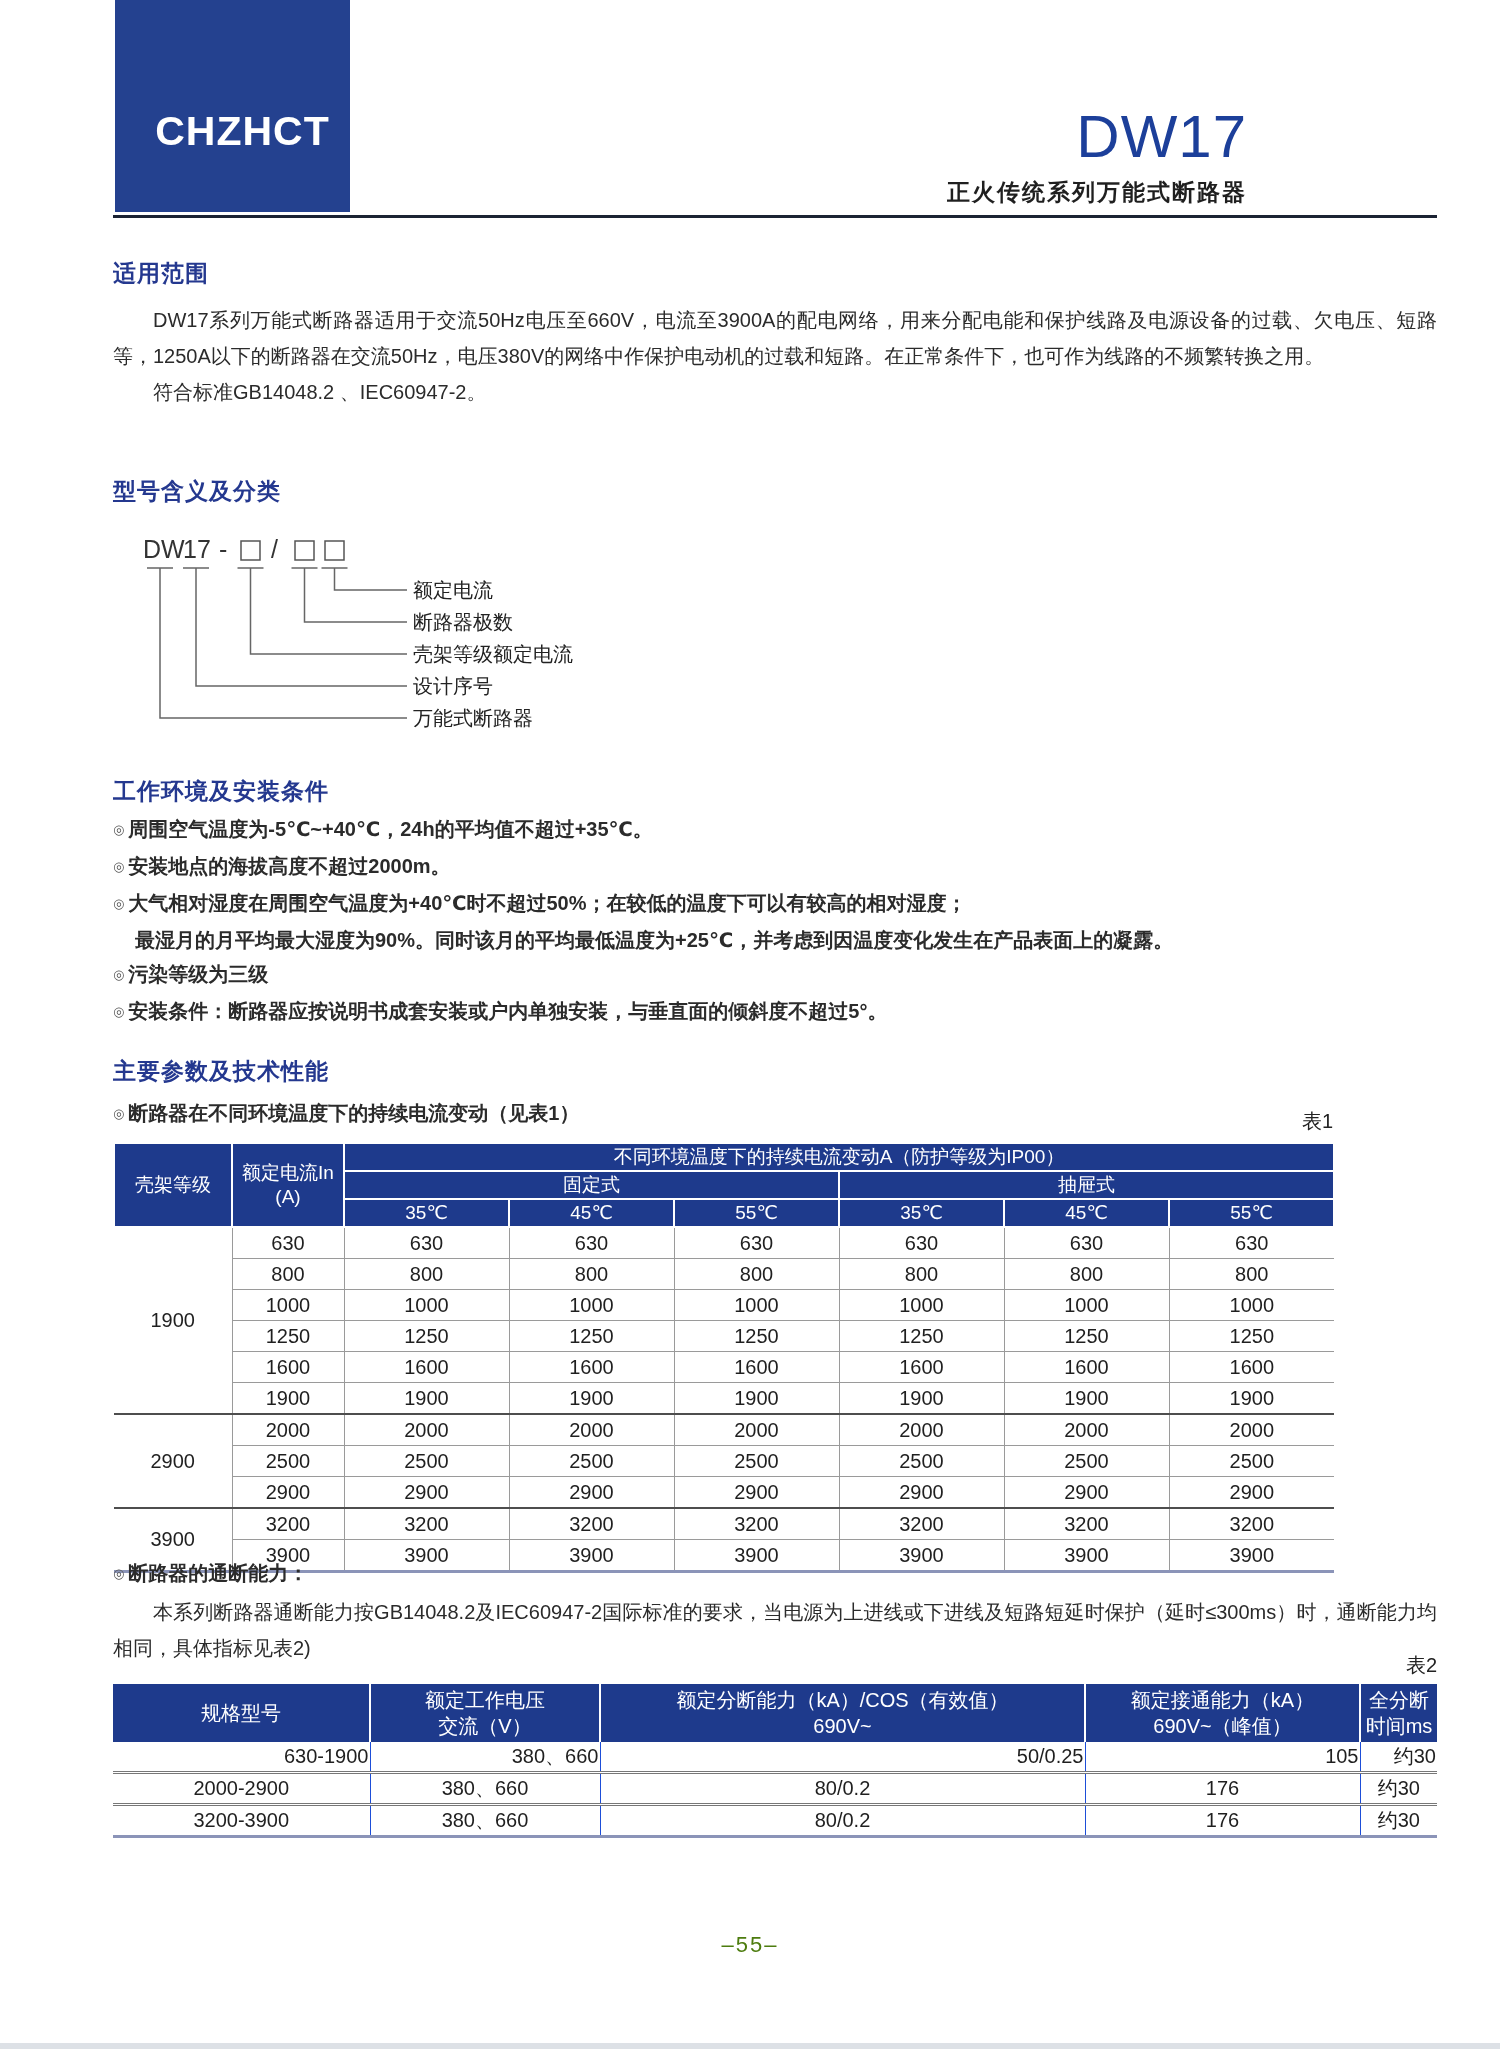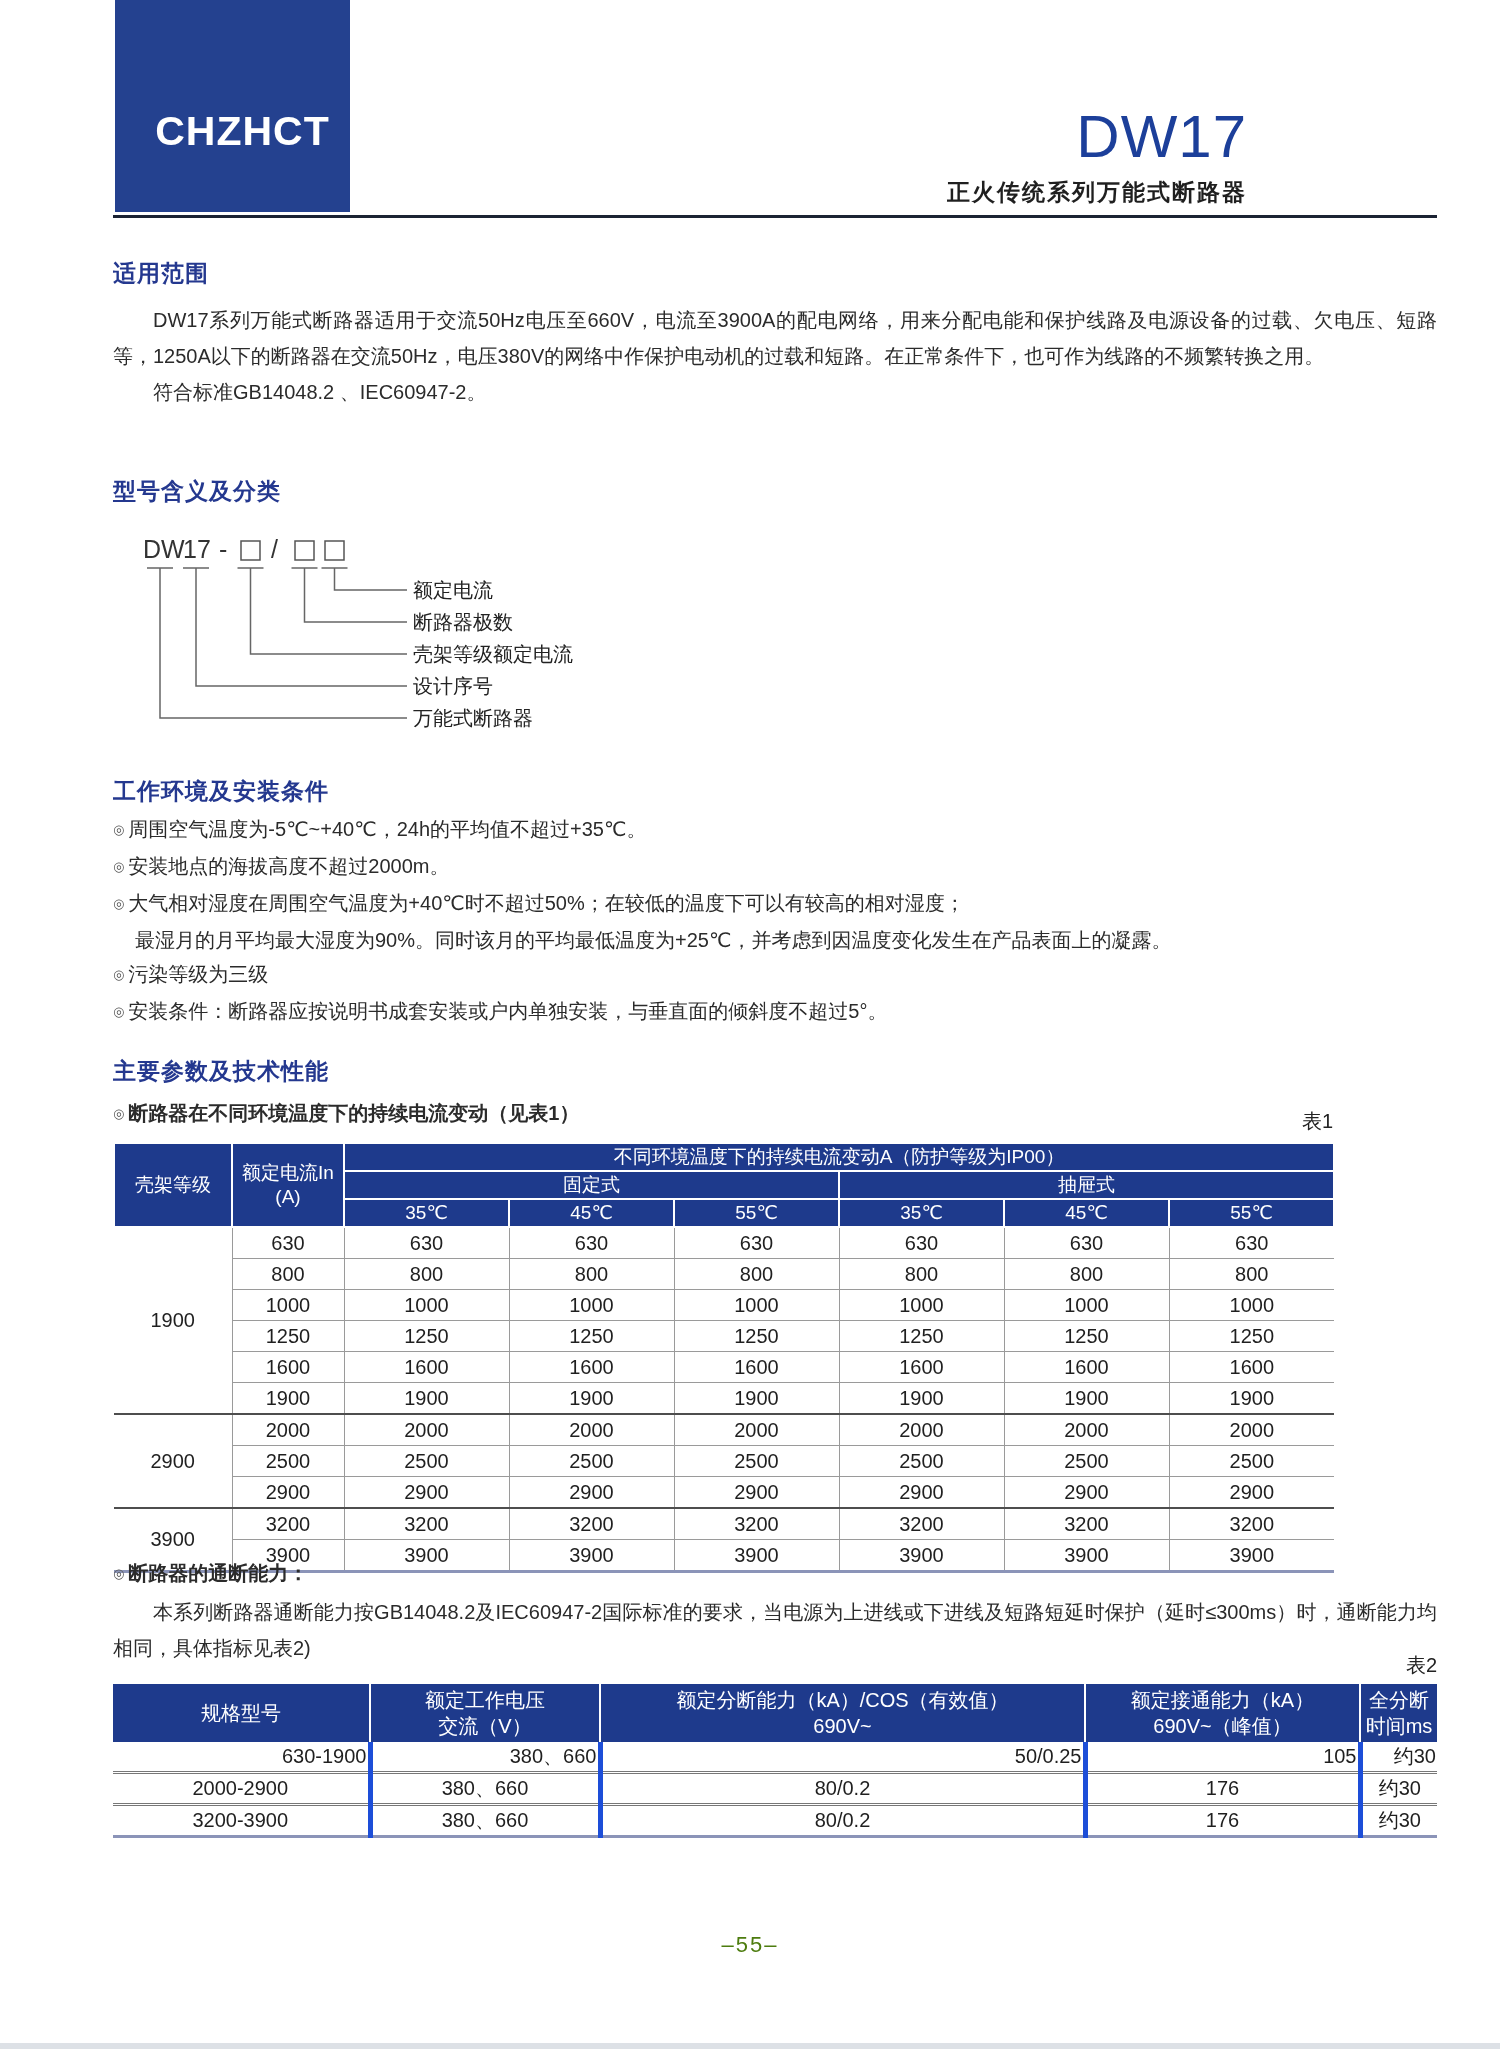--- a/index.html
+++ b/index.html
@@ -16,21 +16,21 @@
             color:#1f1f1f;letter-spacing:2px;}
   .header-rule{position:absolute;left:113px;top:215px;width:1324px;height:3px;background:var(--rule_dark);}
 
   
   .section-heading{position:absolute;left:113px;font-size:23px;font-weight:bold;
                    color:var(--heading_blue);letter-spacing:1px;}
   .body-text{position:absolute;left:113px;width:1324px;font-size:20px;line-height:36px;
              text-align:justify;color:#2b2b2b;}
   .indent{text-indent:2em;}
 
-  .bullets{position:absolute;left:113px;top:812px;width:1324px;font-size:20px;line-height:34px;}
+  .bullets{position:absolute;left:113px;top:812px;width:1324px;font-size:20px;line-height:34px;font-weight:bold;}
   .marker{font-size:13px;color:#555;margin-right:4px;position:relative;top:-2px;}
   .cont{padding-left:22px;}
 
   .note-line{position:absolute;left:113px;font-size:20px;color:#2b2b2b;font-weight:bold;}
   .table-label{position:absolute;left:113px;font-size:20px;color:#222;text-align:right;}
 
   
   .diagram{position:absolute;left:113px;top:538px;}
   .diagram text{fill:#333;font-family:"Liberation Sans","DejaVu Sans",sans-serif;}
   .diagram .code{font-size:25px;}
@@ -48,21 +48,21 @@
          border-top:1px solid #9a9a9a;border-left:1px solid #9a9a9a;}
   .t1 td.frame-cell{border-left:none;}
   .t1 tbody tr:first-child td{border-top:none;}
   .t1 tbody tr.group-start td{border-top:2px solid #4e4e4e;}
 
   .t2{position:absolute;left:113px;top:1684px;width:1324px;border-bottom:3px solid #8b94b8;}
   .t2 thead th{background:var(--table_blue);color:#fff;font-weight:normal;font-size:20px;
                height:56px;vertical-align:middle;line-height:26px;border-left:2px solid #fff;text-align:center;}
   .t2 thead th:first-child{border-left:none;}
   .t2 td{height:27px;text-align:center;font-size:20px;color:#1f1f1f;
-         border-left:5px solid #1d4ed8;border-top:3px double #777;}
+         border-left:1px solid #1d4ed8;border-top:3px double #777;}
   .t2 td:first-child{border-left:none;}
   .t2 tbody tr:first-child td{border-top:none;text-align:right;}
 
   .footer-page{position:absolute;left:0;width:100%;top:1932px;text-align:center;
                font-size:22px;color:#4d7c0f;letter-spacing:2px;}
   .bottom-strip{position:absolute;left:0;top:2043px;width:100%;height:6px;background:#dde1e6;}
 </style>
 </head>
 <body>
 

